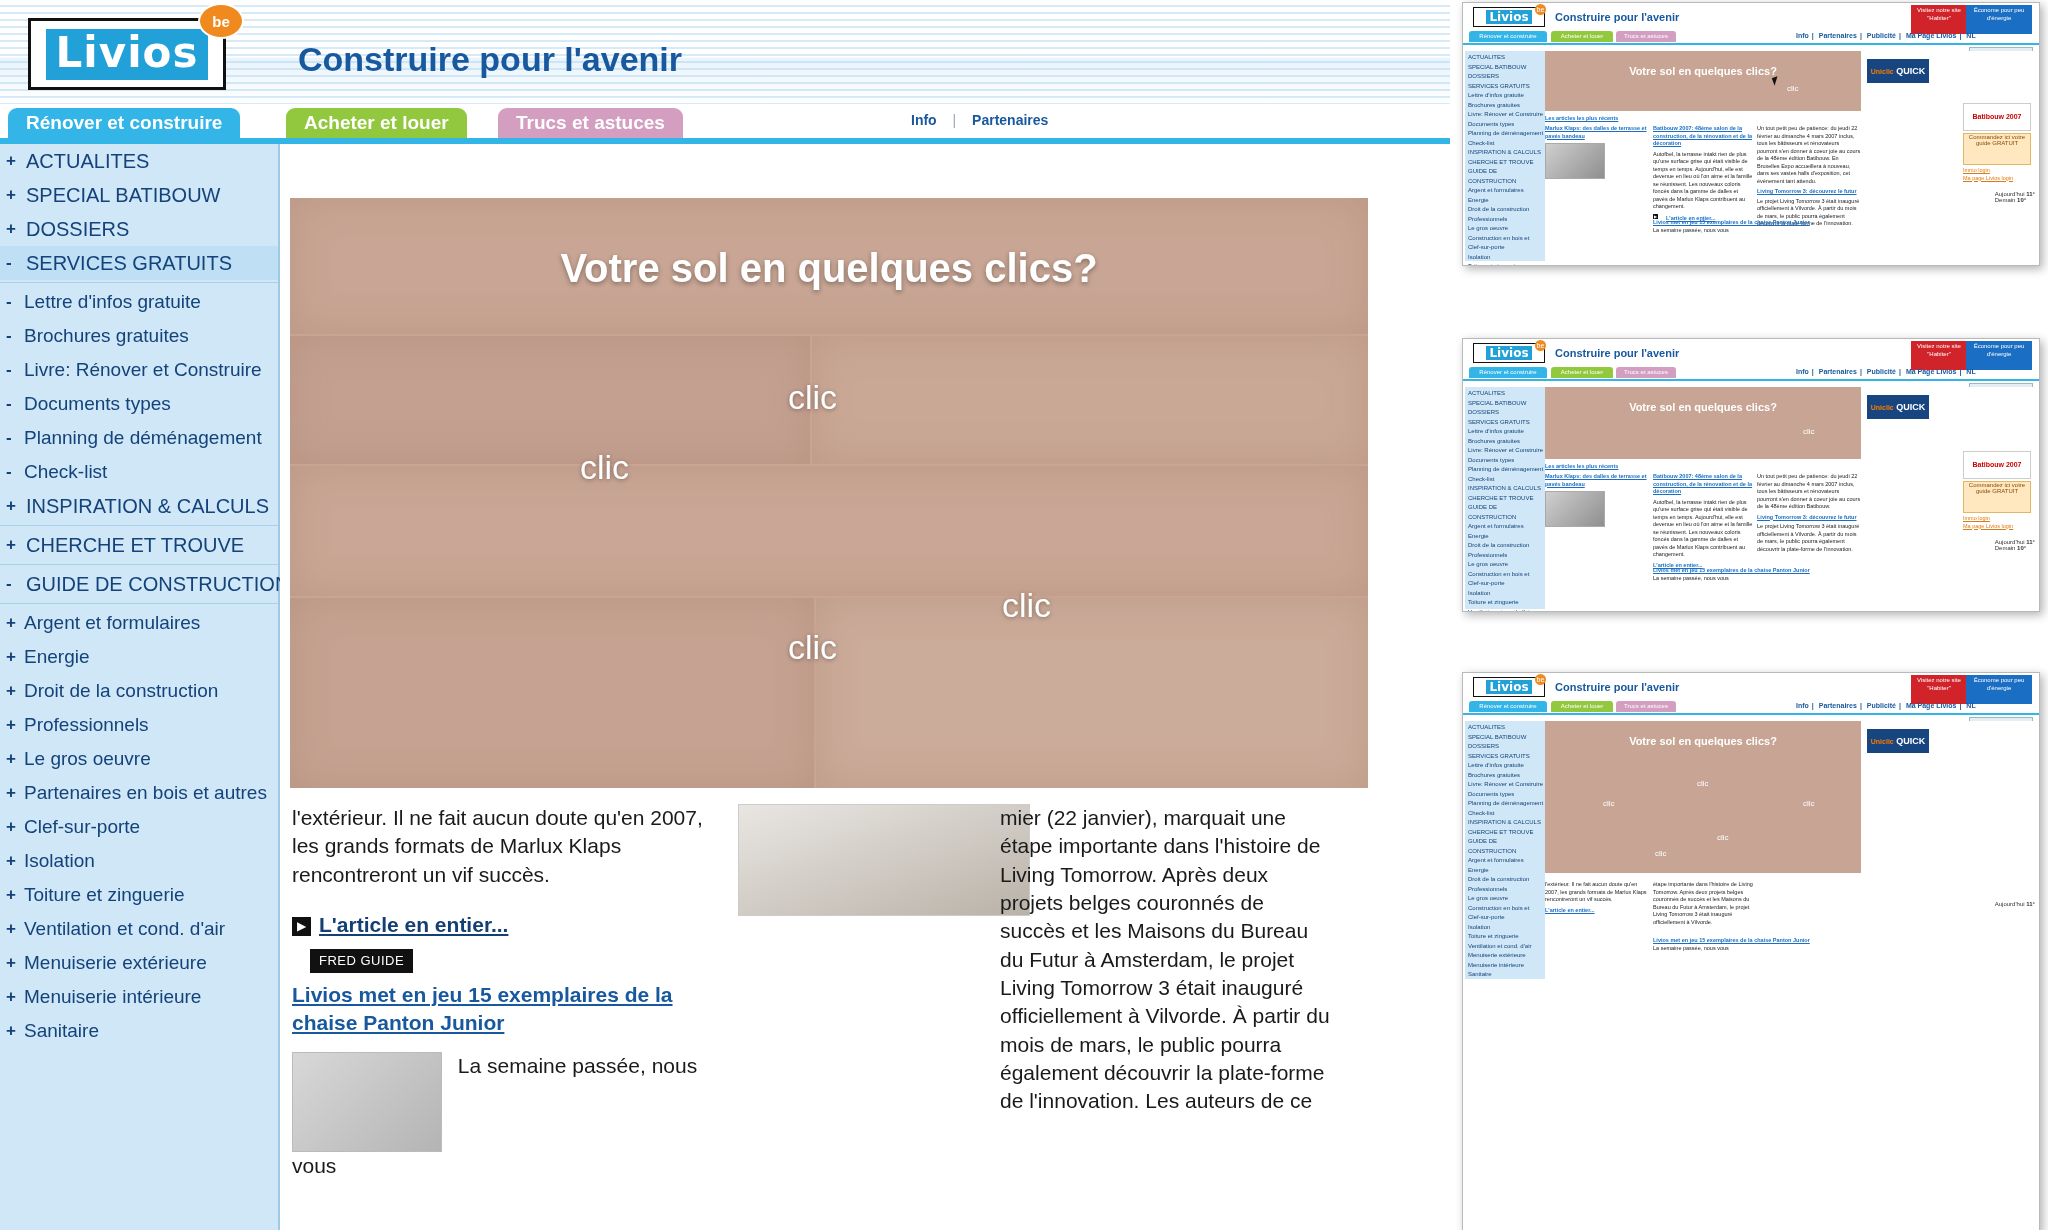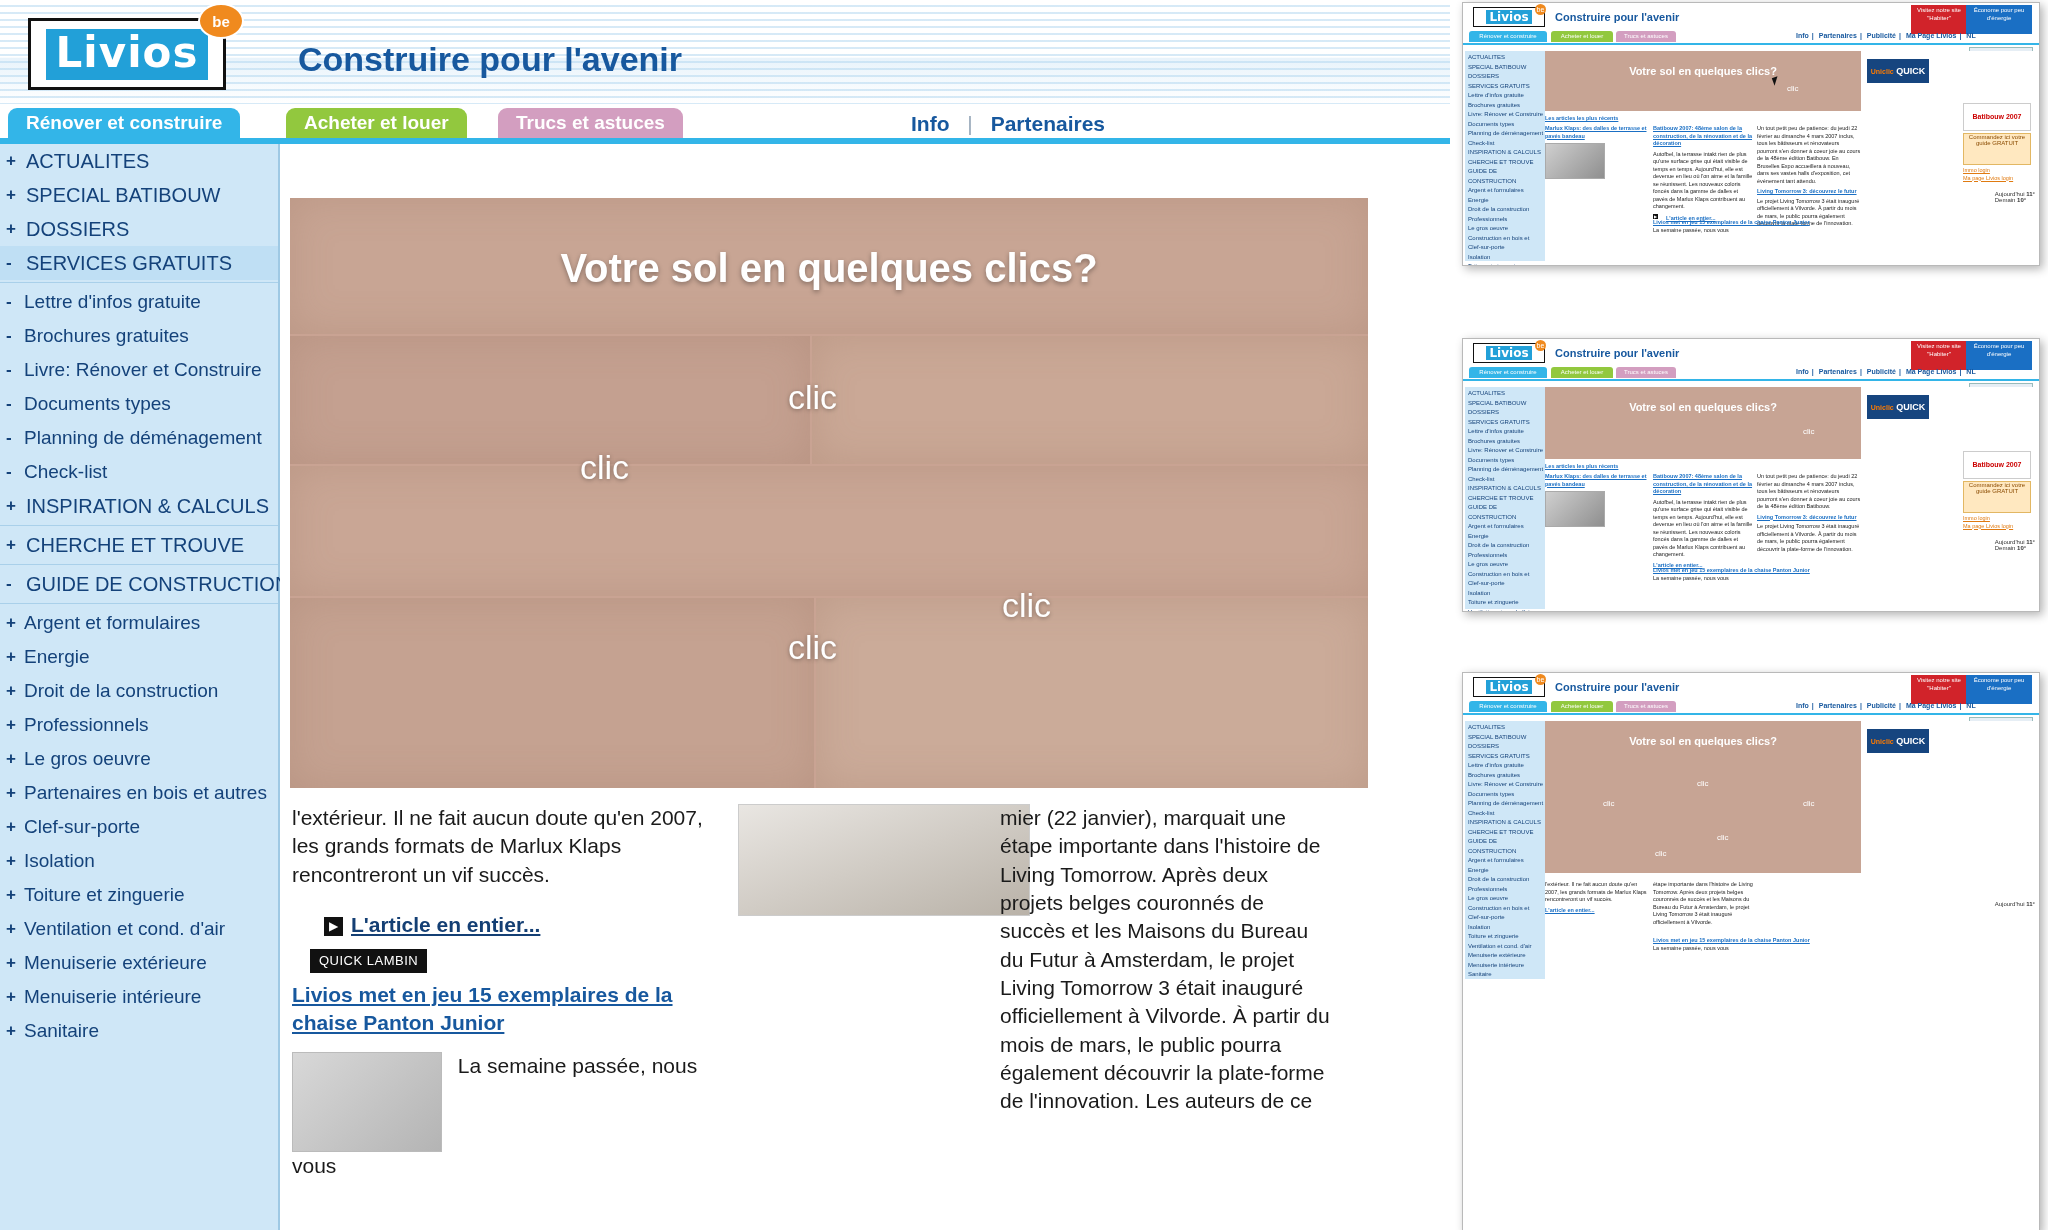--- a/index.html
+++ b/index.html
@@ -55,21 +55,21 @@
   .tab{
     position:absolute;top:0;height:30px;line-height:30px;
     border-radius:9px 9px 0 0;
     font-size:19px;font-weight:bold;color:#ffffff;
     padding:0 18px;text-align:center;white-space:nowrap;
   }
   .tab.t1{left:8px;background:#33b5e8;}
   .tab.t2{left:286px;background:#92c83e;}
   .tab.t3{left:498px;background:#d39ec0;}
   .tab-links{
-    position:absolute;top:4px;left:905px;font-size:21px;font-weight:bold;color:#17589e;
+    position:absolute;top:4px;left:905px;font-size:14px;font-weight:bold;color:#17589e;
   }
   .tab-links span{margin:0 6px;}
   .tab-links .sep{color:#9ab;font-weight:normal;}
   .tabs-underline{
     position:absolute;left:0;top:138px;width:1450px;height:6px;background:#33b5e8;
   }
   
   #sidebar{
     position:absolute;left:0;top:144px;width:278px;height:1086px;
     background:#cfe7f7;
@@ -333,24 +333,24 @@
       <div class="plank" style="left:526px;top:400px;width:552px;height:190px;background:#cbab99;"></div>
       <div class="hero-title">Votre sol en quelques clics?</div>
       <div class="clic" style="left:498px;top:180px;">clic</div>
       <div class="clic" style="left:290px;top:250px;">clic</div>
       <div class="clic" style="left:712px;top:388px;">clic</div>
       <div class="clic" style="left:498px;top:430px;">clic</div>
     </div>
 
     <div class="art-col c1">
       <div>l'extérieur. Il ne fait aucun doute qu'en 2007, les grands formats de Marlux Klaps rencontreront un vif succès.</div>
-      <div style="margin-top:12px;margin-left:32px;">
+      <div style="margin-top:12px;">
         <span class="play">▶</span><span class="art-more">L'article en entier...</span>
       </div>
-      <div class="credit">QUICK LAMBIN</div>
+      <div class="credit">FRED GUIDE</div>
       <a class="art-link" href="#">Livios met en jeu 15 exemplaires de la chaise Panton Junior</a>
       <div style="margin-top:14px;">
         <span class="thumb-img"></span>
         <span>La semaine passée, nous vous</span>
       </div>
     </div>
 
     <div class="art-col c2">
       <div class="photo-box"></div>
     </div>

